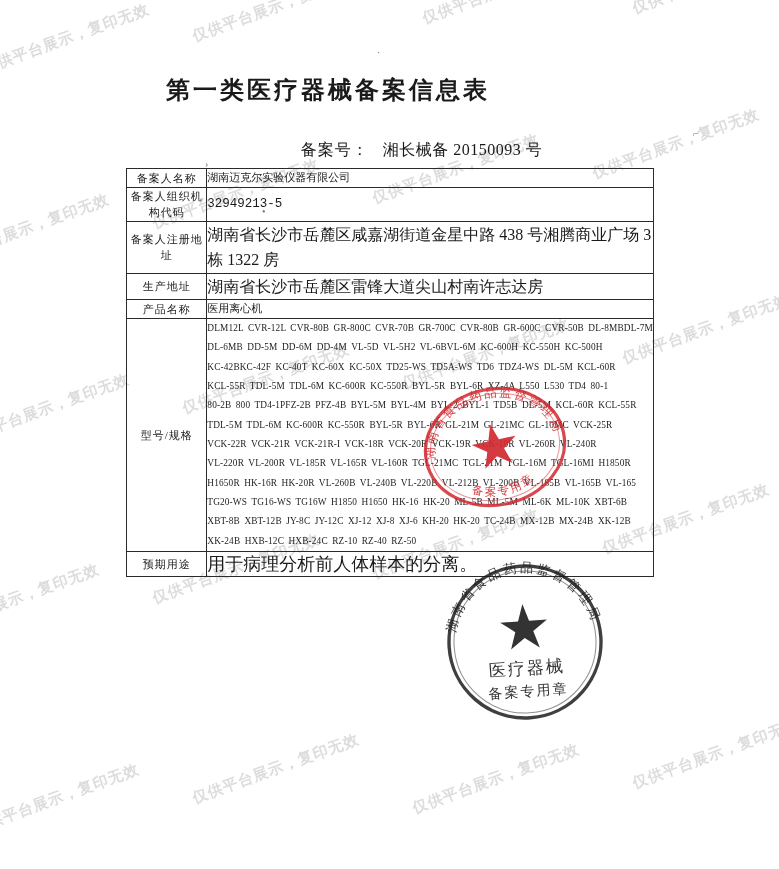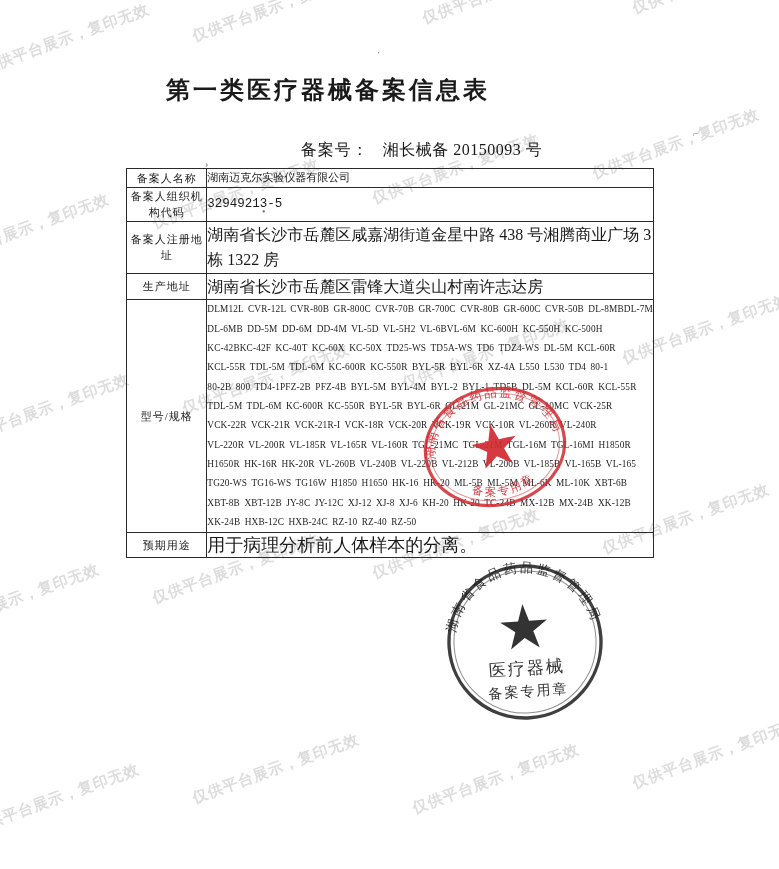--- a/index.html
+++ b/index.html
@@ -191,20 +191,24 @@
         </td>
         <td class="val val-code">32949213-5</td>
       </tr>
       <tr>
         <td class="lbl">备案人注册地址</td>
         <td class="val val-addr">湖南省长沙市岳麓区咸嘉湖街道金星中路 438 号湘腾商业广场 3 栋 1322 房</td>
       </tr>
       <tr>
         <td class="lbl">生产地址</td>
         <td class="val val-addr">湖南省长沙市岳麓区雷锋大道尖山村南许志达房</td>
+      </tr>
+      <tr>
+        <td class="lbl">产品名称</td>
+        <td class="val">医用离心机</td>
       </tr>
       <tr>
         <td class="lbl">型号/规格</td>
         <td class="models">
           <div>DLM12L   CVR-12L CVR-80B GR-800C    CVR-70B GR-700C    CVR-80B GR-600C CVR-50B  DL-8MBDL-7M</div>
           <div>DL-6MB   DD-5M   DD-6M   DD-4M     VL-5D   VL-5H2  VL-6BVL-6M  KC-600H      KC-550H      KC-500H</div>
           <div>KC-42BKC-42F  KC-40T  KC-60X  KC-50X   TD25-WS  TD5A-WS     TD6  TDZ4-WS   DL-5M    KCL-60R</div>
           <div>KCL-55R   TDL-5M  TDL-6M   KC-600R   KC-550R   BYL-5R   BYL-6R      XZ-4A  L550   L530  TD4  80-1</div>
           <div>80-2B   800   TD4-1PFZ-2B   PFZ-4B   BYL-5M BYL-4M BYL-2 BYL-1   TD5B DL-5M   KCL-60R   KCL-55R</div>
           <div>TDL-5M   TDL-6M    KC-600R    KC-550R   BYL-5R   BYL-6R  GL-21M   GL-21MC  GL-10MC VCK-25R</div>

